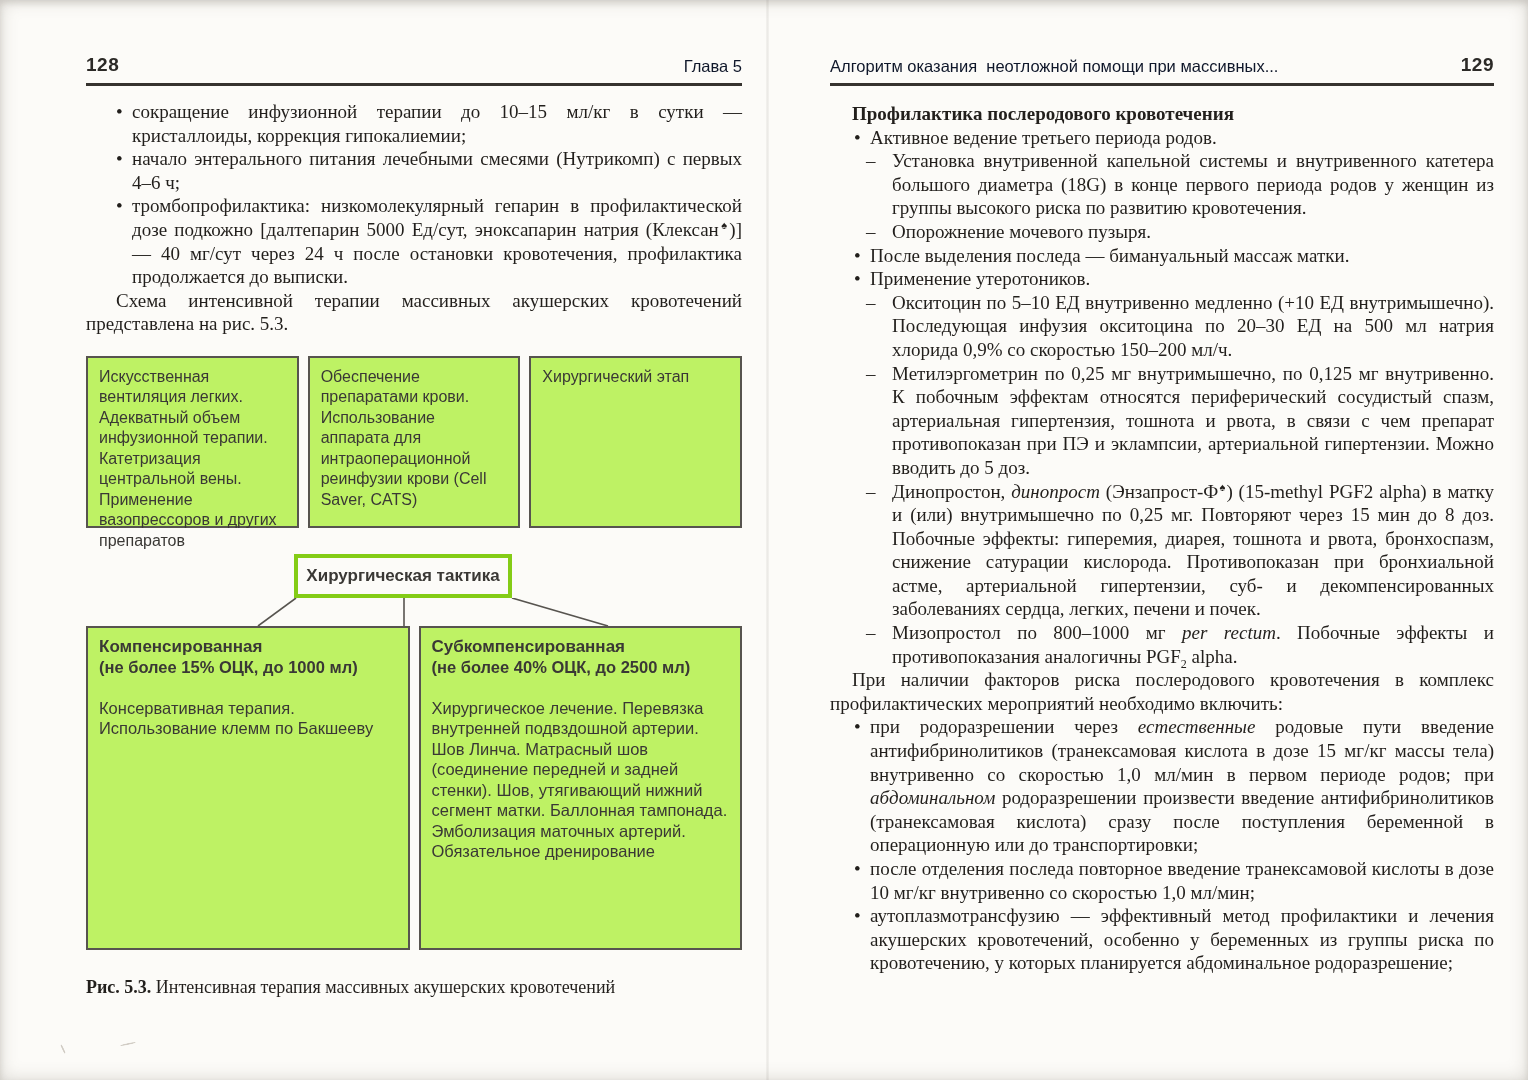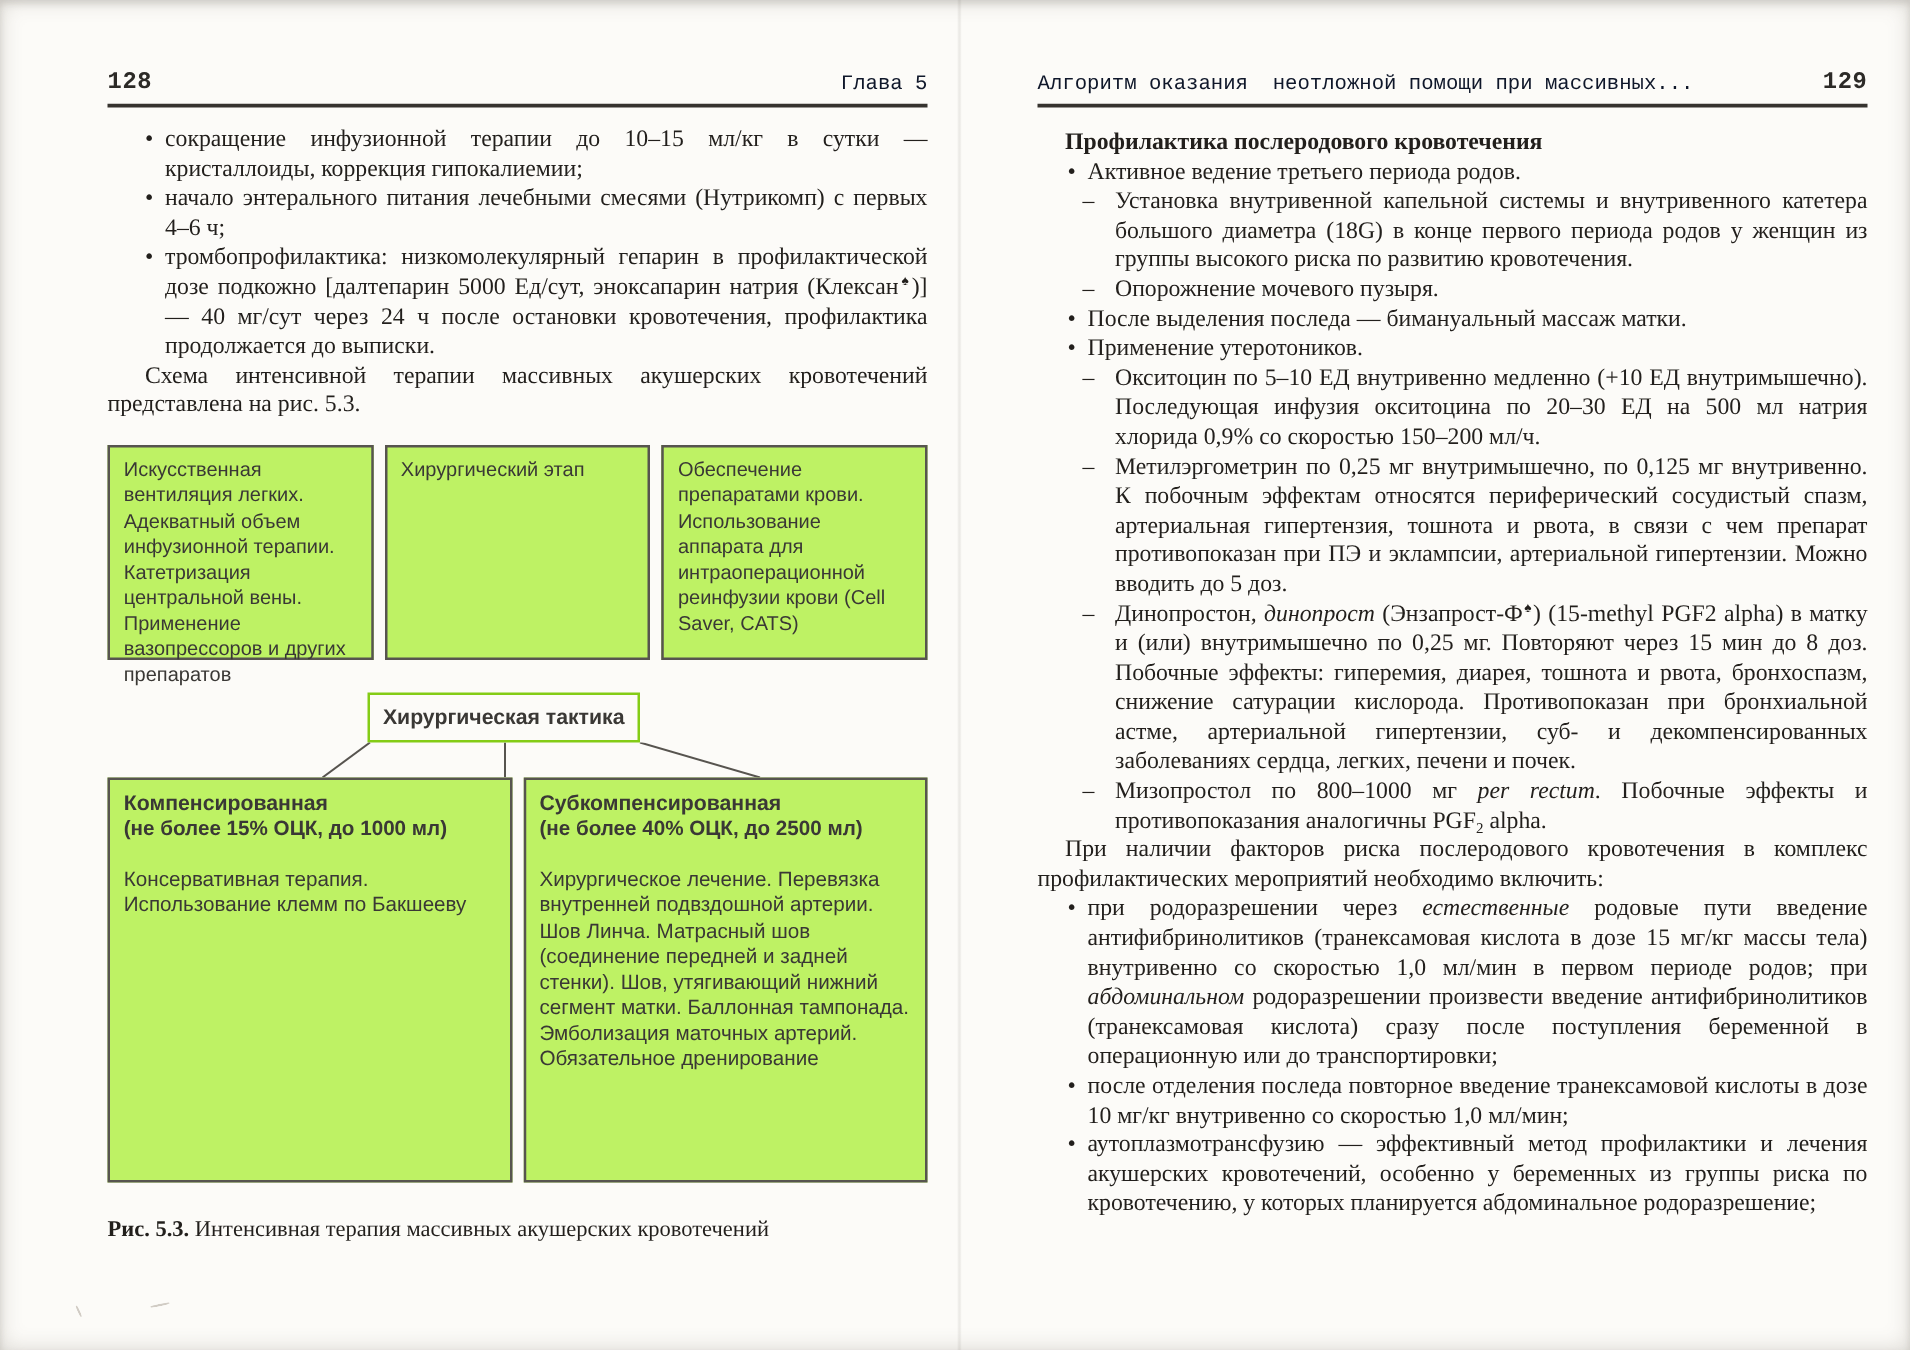--- a/index.html
+++ b/index.html
@@ -13,21 +13,21 @@
   }
   
   .page { position:absolute; top:54px; }
   #page-left  { left:86px;  width:656px; }
   #page-right { left:830px; width:664px; }
 
   
   .pagehead {
     display:flex; justify-content:space-between; align-items:flex-end;
     border-bottom:3px solid #36332f; padding-bottom:7px;
-    font-family:Liberation Mono, monospace;
+    font-family:Liberation Sans, sans-serif;
   }
   .pagenum { font-size:19px; font-weight:700; color:#2c2a27; letter-spacing:.5px; }
   .runhead { font-size:16.5px; color:#0f172a; white-space:pre-wrap; }
 
   
   .bodytext { font-size:19px; line-height:23.6px; text-align:justify; }
   #page-left .bodytext { margin-top:14px; }
   #page-right .bodytext { margin-top:12px; }
 
   .li { position:relative; }
@@ -49,21 +49,21 @@
   #diagram { margin-top:20px; font-family:"Liberation Sans", sans-serif; color:#3a3835; }
   .boxrow { display:flex; gap:9px; }
   .dbox {
     flex:1; border:2px solid #57544f; background:#bef264;
     padding:9px 11px; font-size:16px; line-height:20.5px; text-align:left;
   }
   .toprow .dbox { height:172px; }
   .botrow .dbox { min-height:324px; }
   #tactics-wrap { margin-top:26px; }
   #tactics-box {
-    width:218px; margin-left:208px; border:2px solid #84cc16;
+    width:218px; margin-left:208px; border:4px solid #84cc16;
     text-align:center; font-weight:700; font-size:17px; padding:8px 4px;
   }
   #connectors { display:block; }
   #connectors line { stroke:#57544f; stroke-width:1.6; }
   .dbox .btitle { font-weight:700; font-size:17px; }
   .dbox .blimit { font-size:16.5px;font-weight:bold; }
   .dbox .bbody  { margin-top:20px; font-size:16.5px; }
 
   
   #figure-caption { margin-top:26px; font-size:18px; line-height:23px; }
@@ -100,22 +100,22 @@
       <div class="li l1">
         <span class="marker">•</span>
         <span><span>тромбопрофилактика: низкомолекулярный гепарин в профилактической дозе подкожно [далтепарин 5000 Ед/сут, эноксапарин натрия (Клексан</span><sup>♠</sup><span>)] — 40 мг/сут через 24 ч после остановки кровотечения, профилактика продолжается до выписки.</span></span>
       </div>
       <div class="para-indent">Схема интенсивной терапии массивных акушерских кровотечений представлена на рис. 5.3.</div>
     </div>
 
     <div id="diagram">
       <div class="boxrow toprow">
         <div class="dbox">Искусственная вентиляция легких. Адекватный объем инфузионной терапии. Катетризация центральной вены. Применение вазопрессоров и других препаратов</div>
+        <div class="dbox">Обеспечение препаратами крови. Использование аппарата для интраоперационной реинфузии крови (Cell Saver, CATS)</div>
         <div class="dbox">Хирургический этап</div>
-        <div class="dbox">Обеспечение препаратами крови. Использование аппарата для интраоперационной реинфузии крови (Cell Saver, CATS)</div>
       </div>
 
       <div id="tactics-wrap">
         <div id="tactics-box">Хирургическая тактика</div>
         <svg id="connectors" width="656" height="28" viewBox="0 0 656 28">
           <line x1="210" y1="0" x2="172" y2="28"></line>
           <line x1="318" y1="0" x2="318" y2="28"></line>
           <line x1="426" y1="0" x2="522" y2="28"></line>
         </svg>
         <div class="boxrow botrow">

